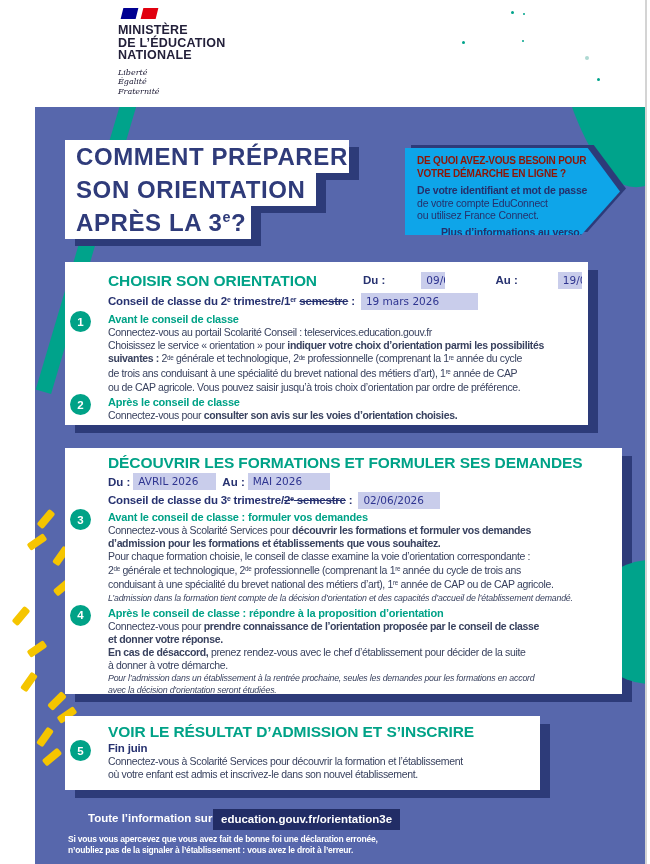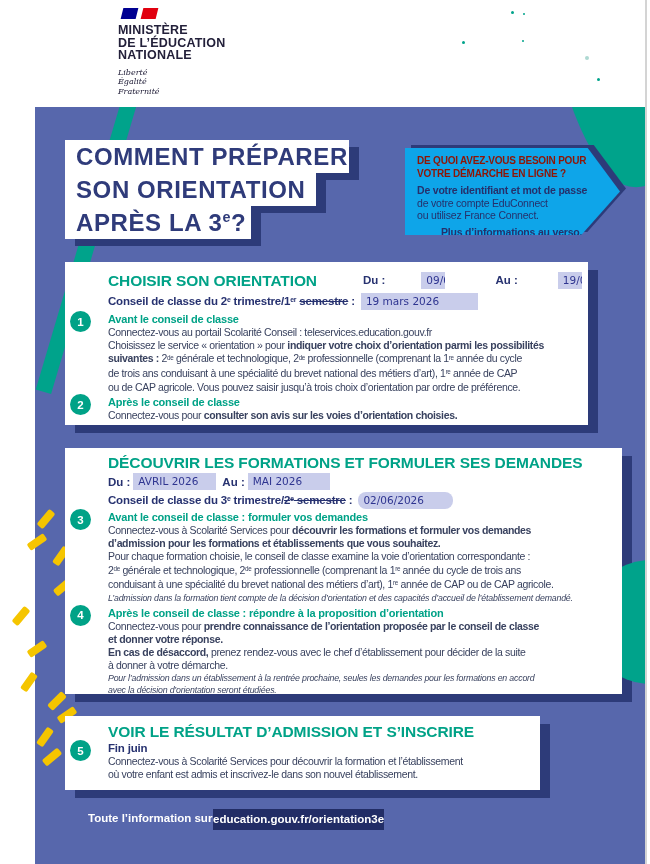--- a/index.html
+++ b/index.html
@@ -74,21 +74,21 @@
   .note .rl { white-space:nowrap; }
 
   .s-b { font-weight:bold; }
   .s-i { font-style:italic; }
   .s-strike { text-decoration:line-through; }
   .s-sup { font-size:.6em; position:relative; top:-.4em; }
 
   
   .fprefix { position:absolute; left:88px; top:812px; color:#fff; font-weight:bold; font-size:11.5px; z-index:3; }
   .flink { position:absolute; left:213px; top:809px; height:21px; line-height:21px; background:#222d66;
-           color:#fff; font-weight:bold; font-size:11.5px; padding:0 0; z-index:3; white-space:nowrap; }
+           color:#fff; font-weight:bold; font-size:11.5px; padding:0 8px; z-index:3; white-space:nowrap; }
   .fineprint { position:absolute; left:68px; top:834px; color:#fff; font-weight:bold; font-size:8.5px;
                line-height:11px; letter-spacing:-.2px; z-index:3; }
 </style>
 </head>
 <body>
 
 <div class="page">
 
   <div class="banner">
     <div class="stripe"></div>
@@ -205,21 +205,21 @@
   <div class="card" id="card2">
     <div class="chead">DÉCOUVRIR LES FORMATIONS ET FORMULER SES DEMANDES</div>
     <div class="durow">
       <span class="lbl">Du :</span>
       <span class="chip" style="width:83px;margin-left:3px;">AVRIL 2026</span>
       <span class="lbl" style="margin-left:6px;">Au :</span>
       <span class="chip" style="width:82px;margin-left:3px;">MAI 2026</span>
     </div>
     <div class="conseil" style="margin-top:1px;">
       <span class="ctxt"><span>Conseil de classe du 3</span><span class="s-sup">e</span><span> trimestre/</span><span class="s-strike">2</span><span class="s-sup s-strike">e</span><span class="s-strike"> semestre</span><span> :</span></span>
-      <span class="chip" style="width:95px;margin-left:6px;border-radius:8px;">02/06/2026</span>
+      <span class="chip" style="width:82px;margin-left:6px;">02/06/2026</span>
     </div>
     <div class="item">
       <div class="inum">3</div>
       <div class="ihead">Avant le conseil de classe : formuler vos demandes</div>
       <div class="blines">
           <div class="rl"><span>Connectez-vous à Scolarité Services pour </span><span class="s-b">découvrir les formations et formuler vos demandes</span></div>
           <div class="rl"><span class="s-b">d’admission pour les formations et établissements que vous souhaitez.</span></div>
           <div class="rl"><span>Pour chaque formation choisie, le conseil de classe examine la voie d’orientation correspondante :</span></div>
           <div class="rl"><span>2</span><span class="s-sup">de</span><span> générale et technologique, 2</span><span class="s-sup">de</span><span> professionnelle (comprenant la 1</span><span class="s-sup">re</span><span> année du cycle de trois ans</span></div>
           <div class="rl"><span>conduisant à une spécialité du brevet national des métiers d’art), 1</span><span class="s-sup">re</span><span> année de CAP ou de CAP agricole.</span></div>
@@ -251,15 +251,19 @@
       <div class="ihead navy">Fin juin</div>
       <div class="blines">
           <div class="rl"><span>Connectez-vous à Scolarité Services pour découvrir la formation et l’établissement</span></div>
           <div class="rl"><span>où votre enfant est admis et inscrivez-le dans son nouvel établissement.</span></div>
         </div>
     </div>
   </div>
 
   <div class="fprefix">Toute l’information sur</div>
   <div class="flink">education.gouv.fr/orientation3e</div>
+  <div class="fineprint">
+      <div class="rl"><span>Si vous vous apercevez que vous avez fait de bonne foi une déclaration erronée,</span></div>
+      <div class="rl"><span>n’oubliez pas de la signaler à l’établissement : vous avez le droit à l’erreur.</span></div>
+    </div>
 
   <div class="edge"></div>
 </div>
 
 </body></html>

